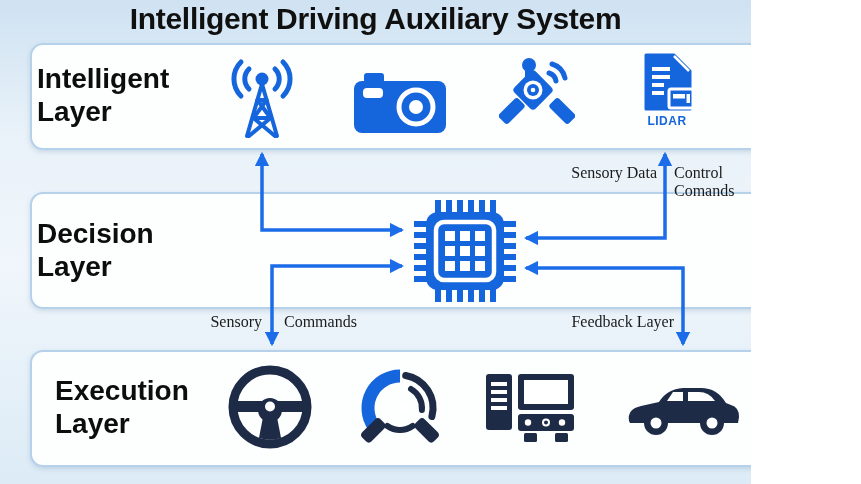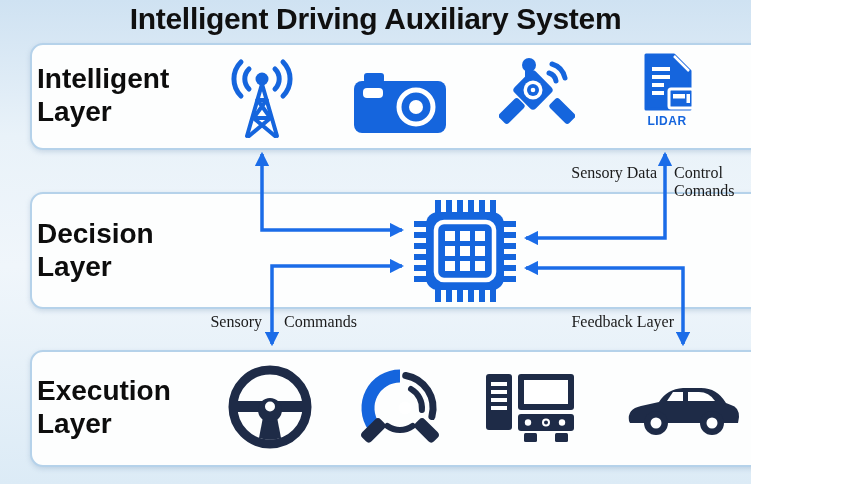--- a/index.html
+++ b/index.html
@@ -19,21 +19,21 @@
   }
   .box-perception{top:43px;height:107px;}
   .box-decision{top:192px;height:117px;}
   .box-execution{top:350px;height:117px;}
   .layer-label{
     position:absolute;left:37px;font-size:28px;font-weight:700;color:#0d0d0d;
     line-height:33px;z-index:4;
   }
   .lbl-perception{top:62px;}
   .lbl-decision{top:217px;}
-  .lbl-execution{top:374px;}
+  .lbl-execution{top:374px;margin-left:18px;}
   .flow-label{
     position:absolute;font-family:"Liberation Serif",serif;font-size:16px;color:#1b1b1b;z-index:4;
   }
   .icon{position:absolute;z-index:6;}
   .lidar-text{
     position:absolute;left:636px;top:114px;width:62px;text-align:center;
     font-size:12px;font-weight:700;color:#1565dd;z-index:6;letter-spacing:0.5px;
   }
   .arrows{position:absolute;left:0;top:0;z-index:5;}
   .ib{fill:#1565dd;}       

